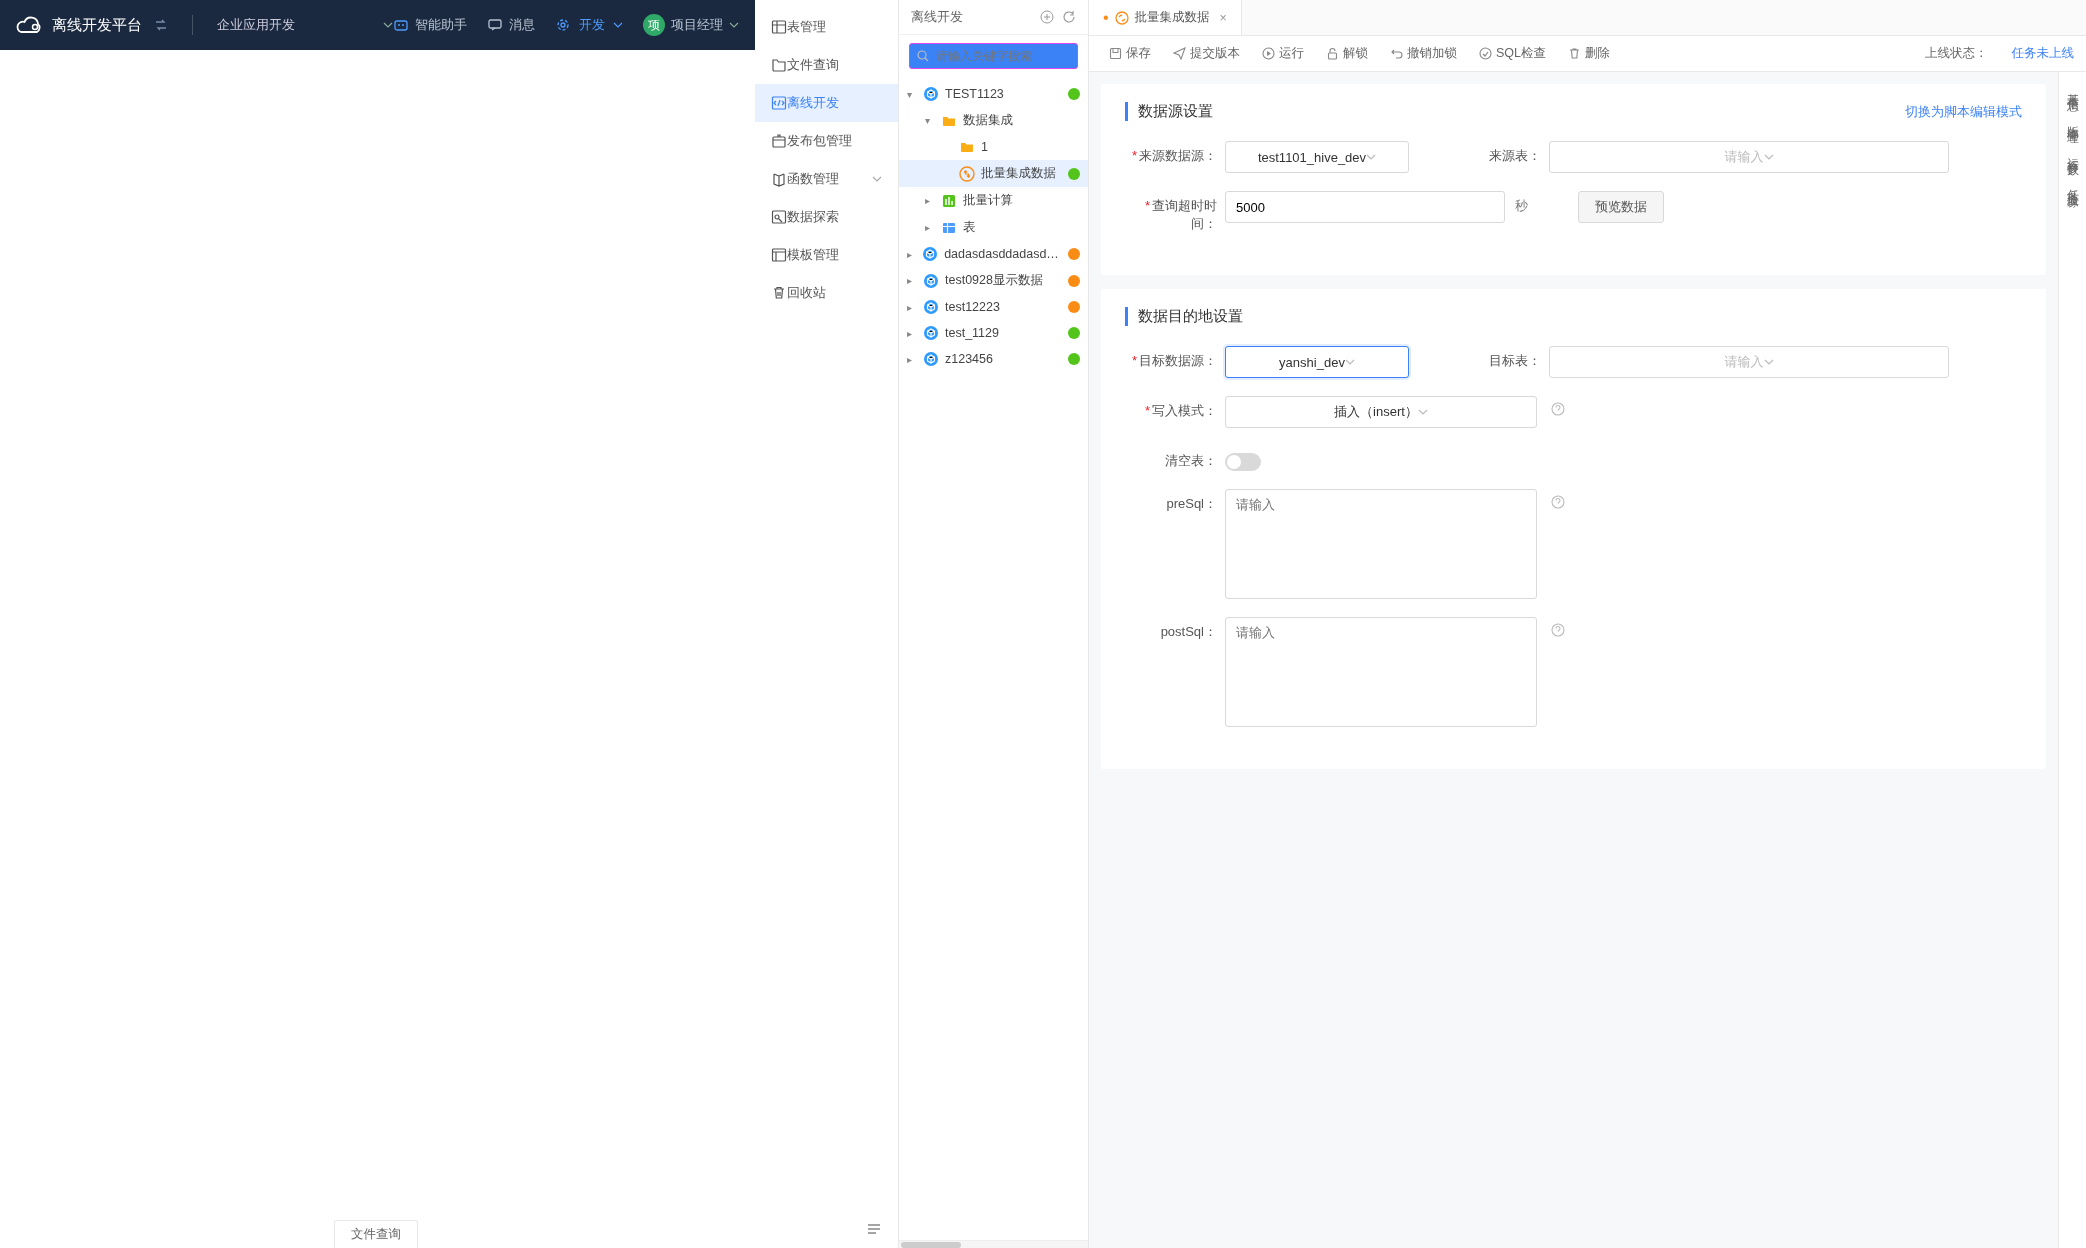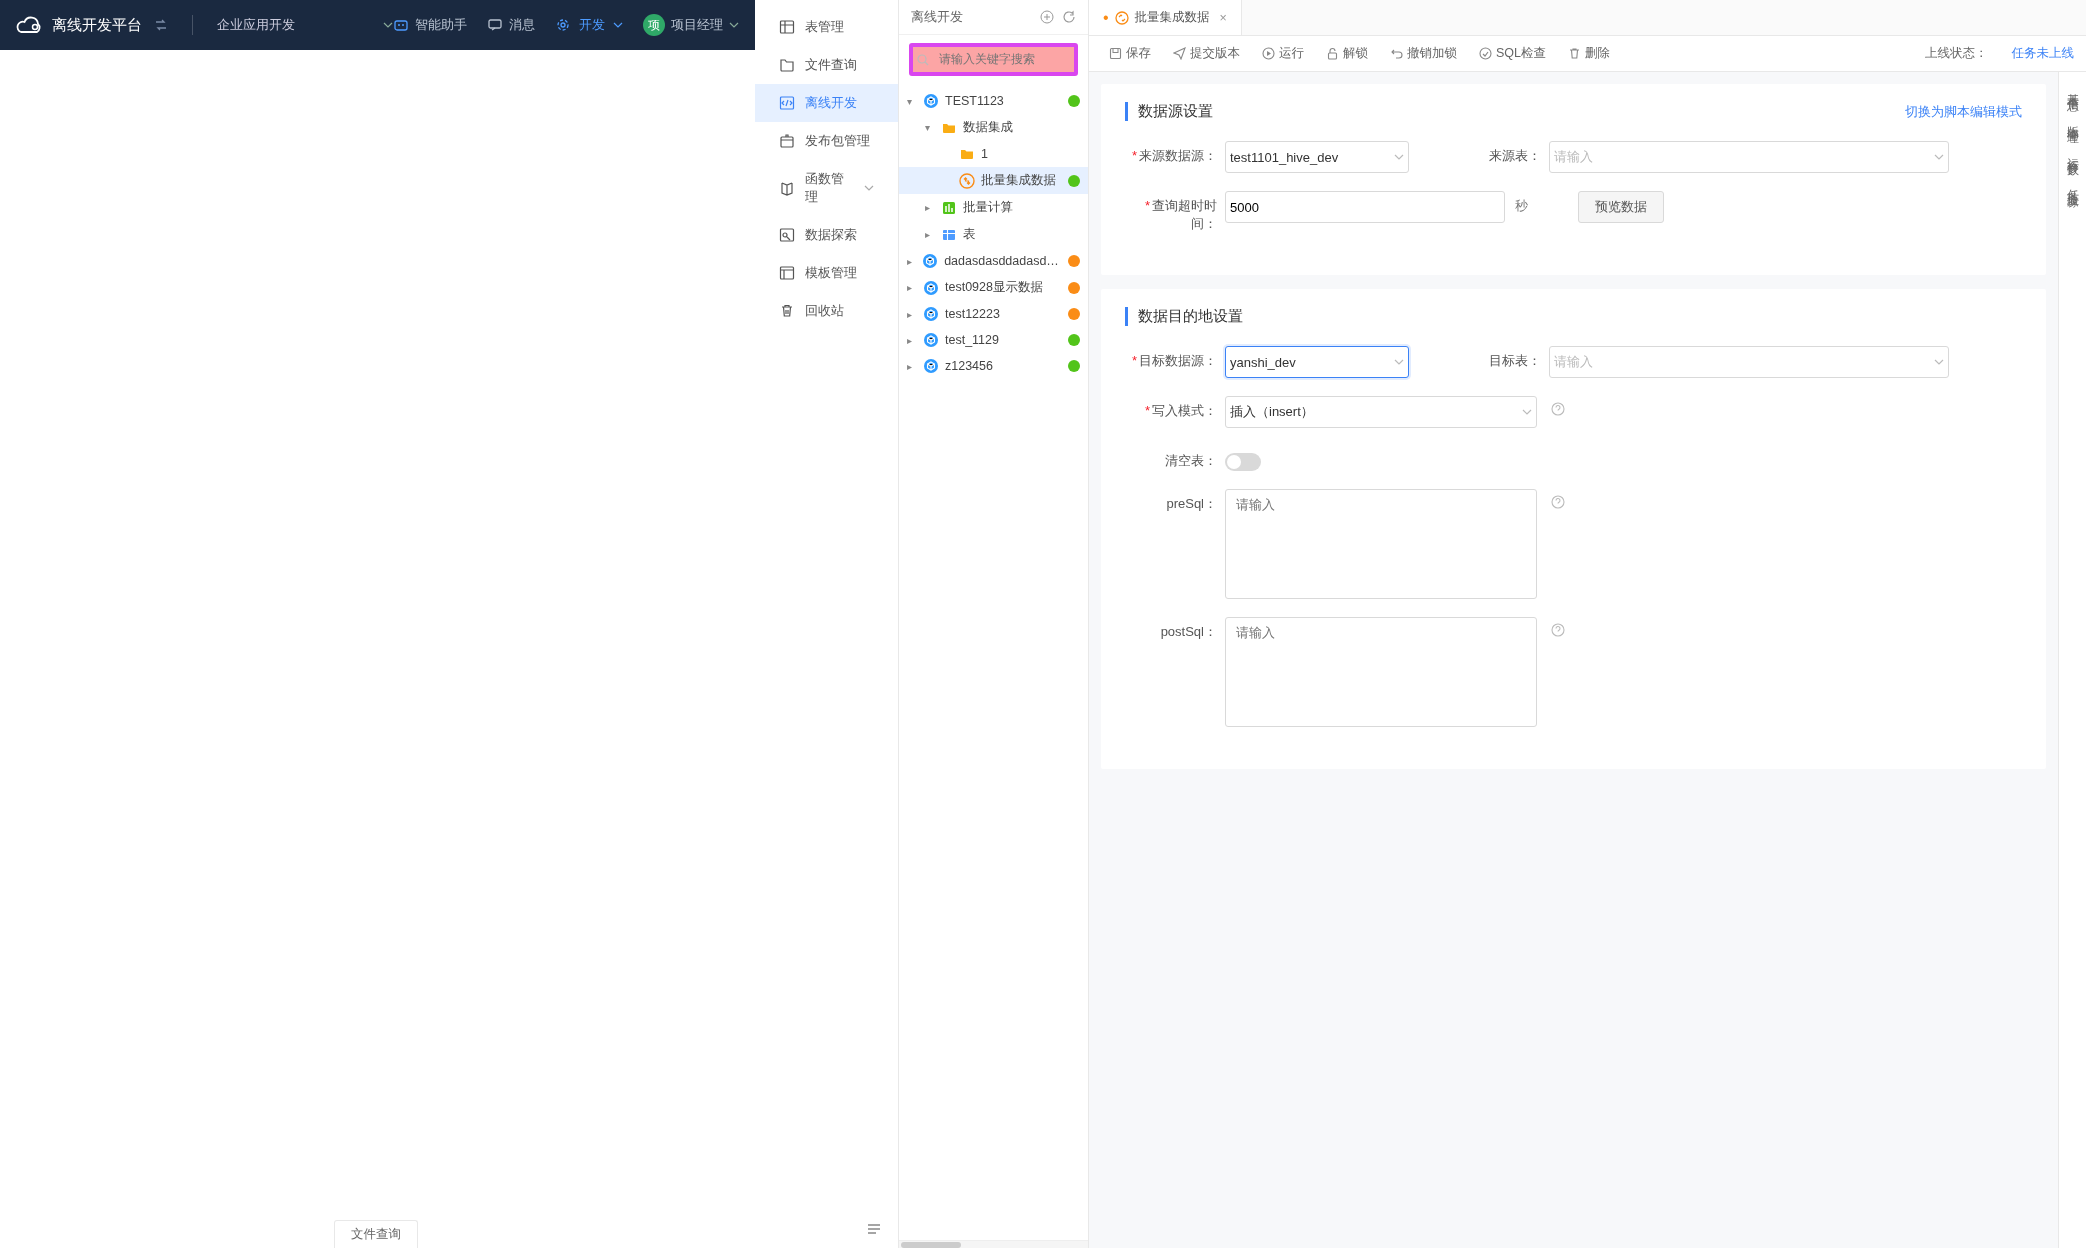--- a/index.html
+++ b/index.html
@@ -14,34 +14,34 @@
 .header-divider { width: 1px; height: 20px; background: rgba(255,255,255,0.2); margin: 0 12px; }
 .header-select { display: flex; align-items: center; gap: 8px; color: #ccd; font-size: 13px; }
 .header-right { margin-left: auto; display: flex; align-items: center; gap: 20px; }
 .header-item { display: flex; align-items: center; gap: 6px; color: #b8c2d0; font-size: 13px; cursor: pointer; }
 .header-item.blue { color: #4d9bff; gap: 8px; }
 .avatar { width: 22px; height: 22px; border-radius: 50%; background: #2fa968; color: #fff; display: flex; align-items: center; justify-content: center; font-size: 12px; }
 
 
 .body { flex: 1; display: flex; min-height: 0; }
 .nav-sidebar { width: 144px; border-right: 1px solid #e8e8e8; padding: 8px 0; flex-shrink: 0; position: relative; }
-.nav-item { display: flex; align-items: center; gap: 10px; padding: 10px 24px; color: #555; cursor: pointer; font-size: 13px; }
+.nav-item { display: flex; align-items: center; padding: 10px 16px; color: #555; cursor: pointer; font-size: 13px; }
 .nav-item.active { background: #e6f0ff; color: #3b82f6; }
 .nav-item .icon { width: 16px; height: 16px; flex-shrink: 0; }
 .nav-item .chev { margin-left: auto; opacity: 0.5; }
 .nav-collapse { position: absolute; bottom: 12px; right: 16px; color: #888; cursor: pointer; }
 
 
 .tree-panel { width: 190px; border-right: 1px solid #e8e8e8; display: flex; flex-direction: column; flex-shrink: 0; }
 .tree-header { display: flex; align-items: center; padding: 8px 12px; border-bottom: 1px solid #f0f0f0; }
 .tree-title { font-size: 13px; color: #666; }
 .tree-header-actions { margin-left: auto; display: flex; gap: 8px; }
 .tree-header-actions .icon-btn { color: #999; cursor: pointer; }
 .tree-search { padding: 8px 10px; }
-.tree-search input { width: 100%; padding: 5px 8px 5px 26px; border: 4px solid #d946ef; border-radius: 3px; font-size: 12px; background: #fca5a5; font-family: Liberation Serif, serif; }
+.tree-search input { width: 100%; padding: 5px 8px 5px 26px; border: 1px solid #d946ef; border-radius: 3px; font-size: 12px; background: #3b82f6; }
 .tree-search-wrap { position: relative; }
 .tree-search-wrap .search-icon { position: absolute; left: 8px; top: 50%; transform: translateY(-50%); color: #bbb; }
 .tree-body { flex: 1; overflow: auto; padding: 4px 0; }
 .tree-node { display: flex; align-items: center; gap: 6px; padding: 5px 8px; cursor: pointer; font-size: 12.5px; color: #444; white-space: nowrap; }
 .tree-node.selected { background: #e6f0ff; }
 .tree-node .caret { width: 10px; color: #888; font-size: 10px; }
 .tree-node .node-icon { width: 16px; height: 16px; flex-shrink: 0; display: flex; align-items: center; justify-content: center; }
 .tree-node .status { margin-left: auto; width: 12px; height: 12px; border-radius: 50%; flex-shrink: 0; }
 .status.ok { background: #52c41a; }
 .status.warn { background: #fa8c16; }
@@ -68,21 +68,21 @@
 
 .panel { background: #fff; border-radius: 2px; padding: 18px 24px 24px; margin-bottom: 14px; }
 .panel-header { display: flex; align-items: center; margin-bottom: 20px; }
 .panel-title { font-size: 15px; color: #333; font-weight: 500; padding-left: 10px; border-left: 3px solid #3b82f6; }
 .panel-link { margin-left: auto; color: #3b82f6; font-size: 13px; cursor: pointer; }
 
 .form-row { display: flex; align-items: flex-start; gap: 40px; margin-bottom: 18px; }
 .form-item { display: flex; align-items: flex-start; gap: 8px; }
 .form-label { width: 92px; text-align: right; color: #555; font-size: 13px; padding-top: 6px; flex-shrink: 0; }
 .form-label .req { color: #f5222d; margin-right: 2px; }
-.form-input, .form-select { height: 32px; border: 1px solid #d9d9d9; border-radius: 3px; padding: 0 4px; font-size: 13px; background: #fff; display: flex; align-items: center; justify-content: space-between; }
+.form-input, .form-select { height: 32px; border: 1px solid #d9d9d9; border-radius: 3px; padding: 0 10px; font-size: 13px; background: #fff; display: flex; align-items: center; justify-content: center; }
 .form-select.focused { border-color: #3b82f6; box-shadow: 0 0 0 2px rgba(59,130,246,0.15); }
 .form-select .sel-val { color: #333; }
 .form-select .sel-val.ph { color: #bbb; }
 .form-select .chev { color: #bbb; font-size: 10px; }
 .form-textarea { border: 1px solid #d9d9d9; border-radius: 3px; padding: 6px 10px; font-size: 13px; background: #fff; resize: none; }
 .btn { height: 32px; padding: 0 16px; border-radius: 3px; border: 1px solid #d9d9d9; background: #f5f5f5; cursor: pointer; font-size: 13px; color: #555; }
 .unit { color: #777; font-size: 13px; padding-top: 6px; margin-left: -30px; margin-right: 10px; }
 .toggle { width: 36px; height: 18px; background: #d9d9d9; border-radius: 9px; position: relative; cursor: pointer; margin-top: 7px; }
 .toggle .knob { width: 14px; height: 14px; background: #fff; border-radius: 50%; position: absolute; top: 2px; left: 2px; }
 .help-icon { color: #bbb; margin-left: 6px; padding-top: 6px; cursor: pointer; }

